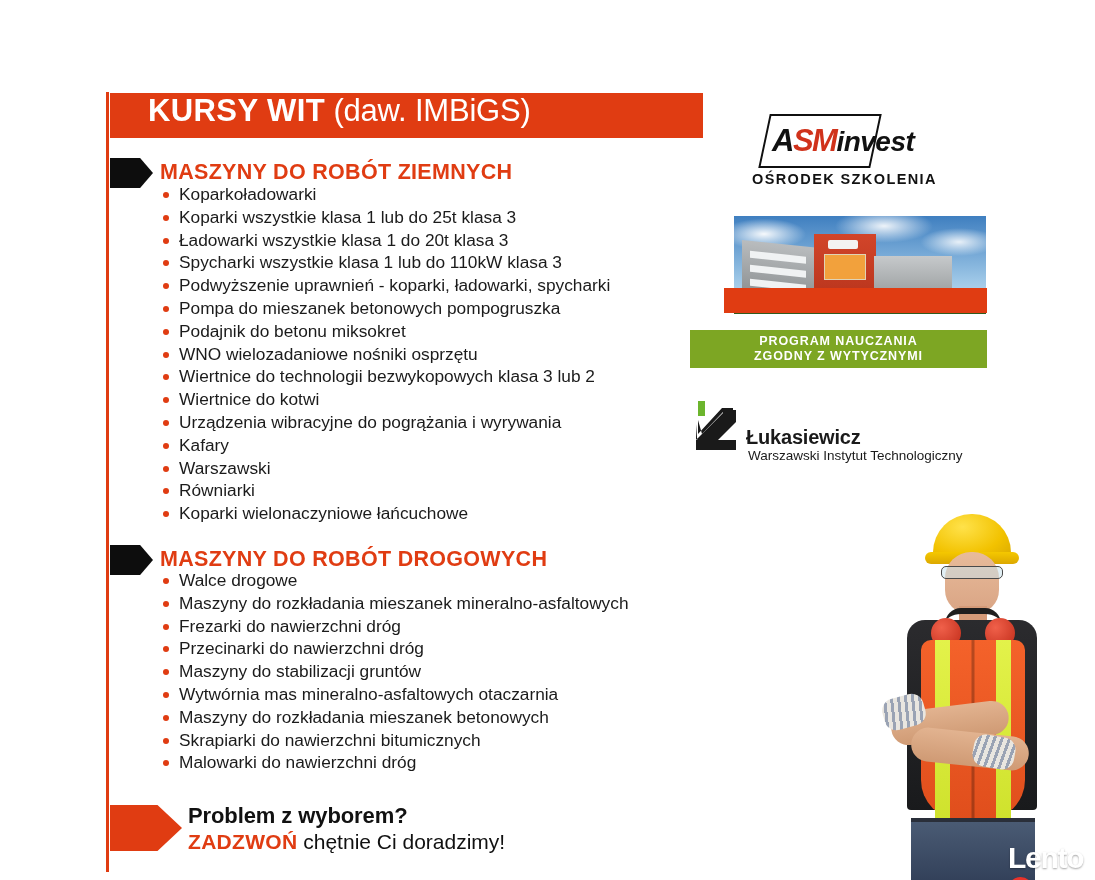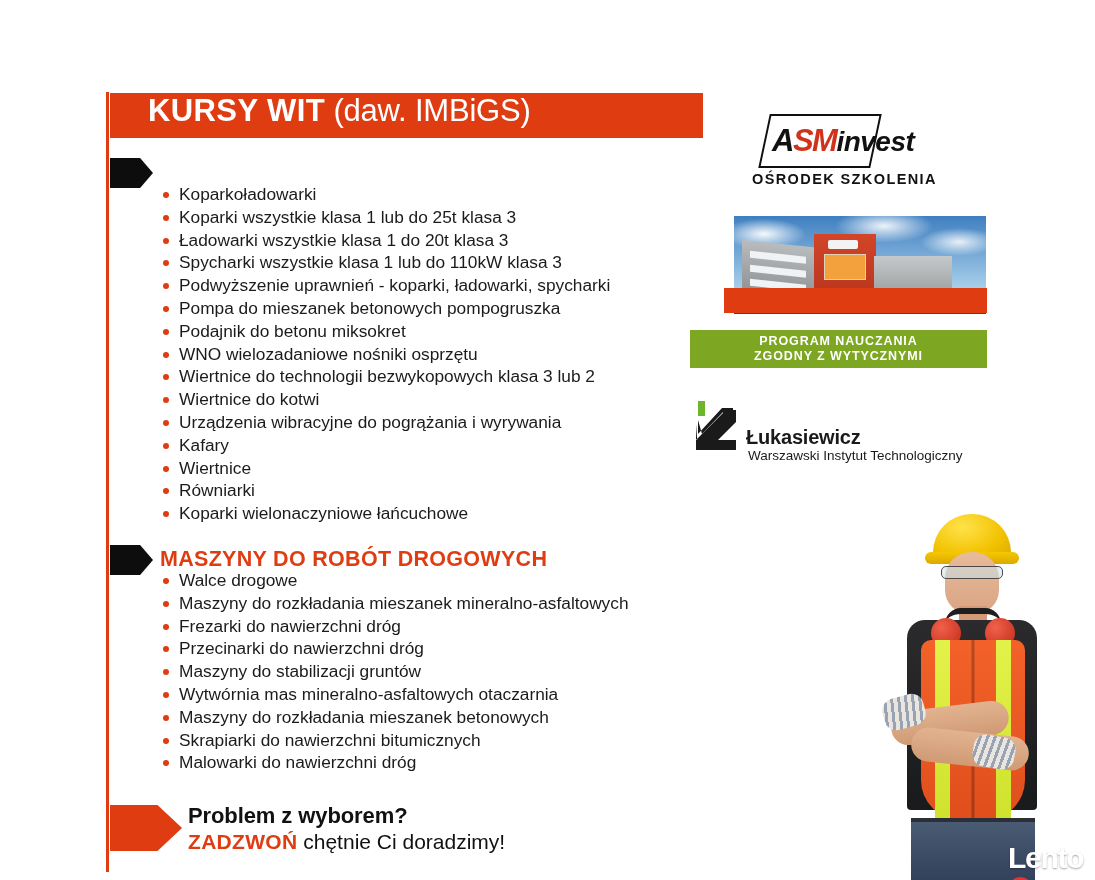--- a/index.html
+++ b/index.html
@@ -318,35 +318,36 @@
 
   <div class="left-rule"></div>
 
   <div class="header-bar">
     <div class="header-title">
       <span class="strong">KURSY WIT</span><span> (daw. IMBiGS)</span>
     </div>
   </div>
 
   <div class="sec-marker" style="left:110px; top:158px;"></div>
+  <div class="sec-head" style="top:160px;">MASZYNY DO ROBÓT ZIEMNYCH</div>
 
   <ul class="blist" style="top:183px;">
     <li>Koparkoładowarki</li>
     <li>Koparki wszystkie klasa 1 lub do 25t klasa 3</li>
     <li>Ładowarki wszystkie klasa 1 do 20t klasa 3</li>
     <li>Spycharki wszystkie klasa 1 lub do 110kW klasa 3</li>
     <li>Podwyższenie uprawnień - koparki, ładowarki, spycharki</li>
     <li>Pompa do mieszanek betonowych pompogruszka</li>
     <li>Podajnik do betonu miksokret</li>
     <li>WNO wielozadaniowe nośniki osprzętu</li>
     <li>Wiertnice do technologii bezwykopowych klasa 3 lub 2</li>
     <li>Wiertnice do kotwi</li>
     <li>Urządzenia wibracyjne do pogrążania i wyrywania</li>
     <li>Kafary</li>
-    <li>Wiertnice</li>
+    <li>Warszawski</li>
     <li>Równiarki</li>
     <li>Koparki wielonaczyniowe łańcuchowe</li>
   </ul>
 
   <div class="sec-marker" style="left:110px; top:545px;"></div>
   <div class="sec-head" style="top:547px;">MASZYNY DO ROBÓT DROGOWYCH</div>
 
   <ul class="blist" style="top:569px;">
     <li>Walce drogowe</li>
     <li>Maszyny do rozkładania mieszanek mineralno-asfaltowych</li>

